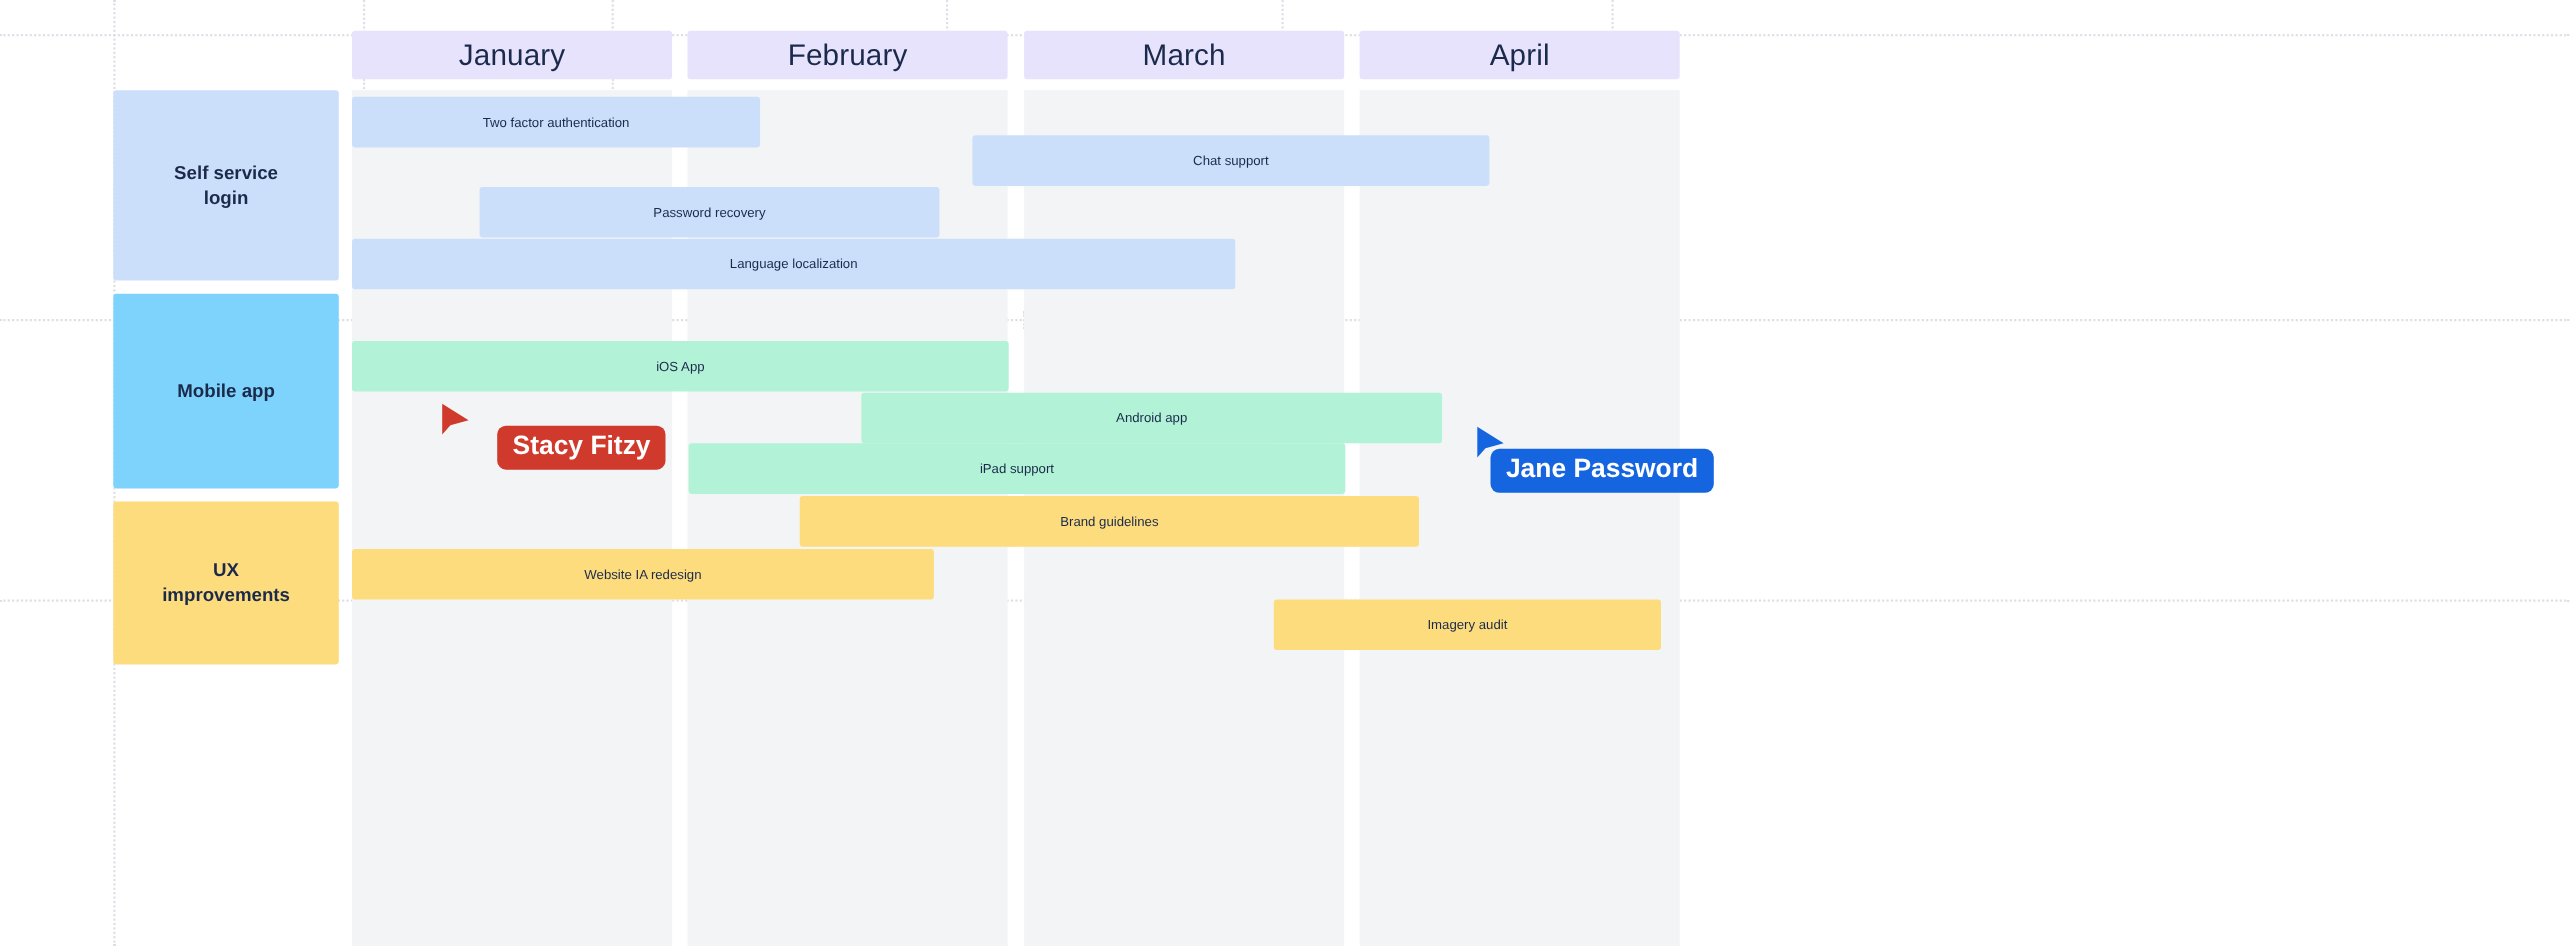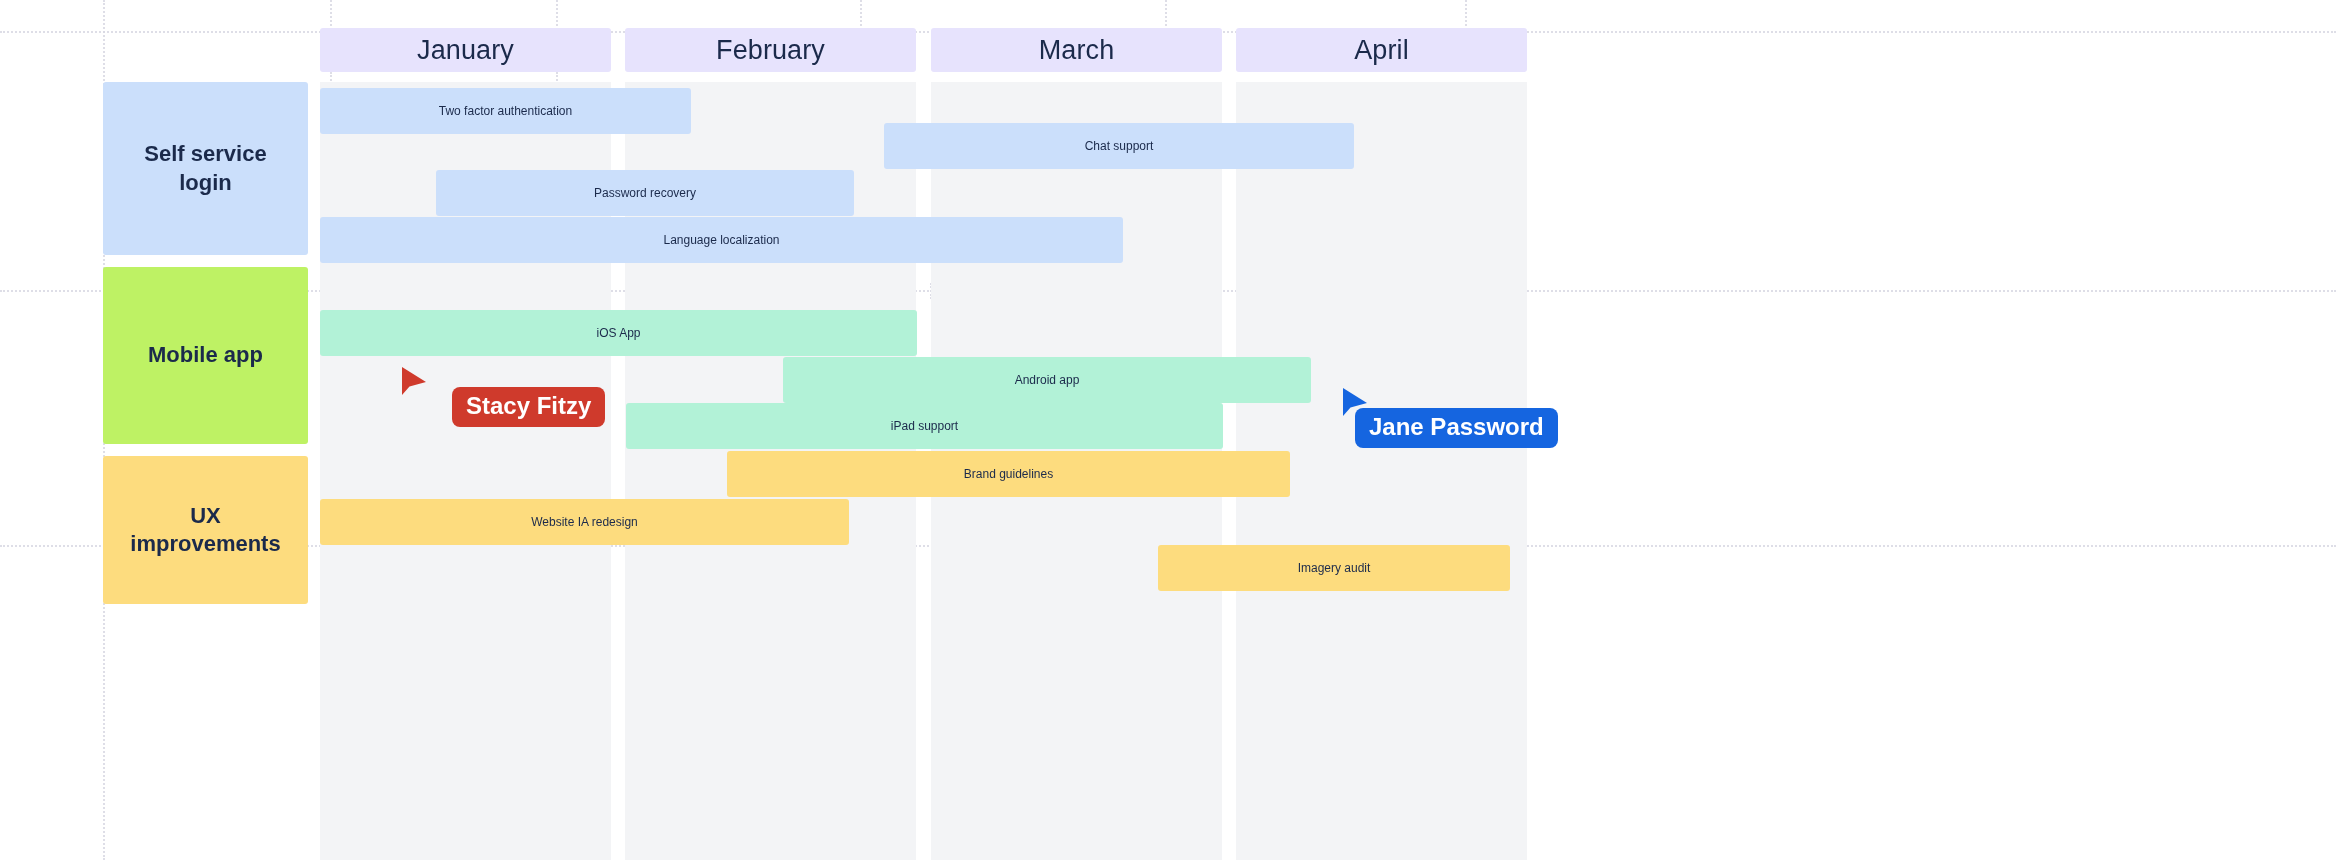--- a/index.html
+++ b/index.html
@@ -58,21 +58,21 @@
 
   
   .group-label {
     position: absolute;
     display: flex;
     align-items: center;
     justify-content: center;
     text-align: center;
     border-radius: 3px;
     color: #1b2a4b;
-    font-size: 22px;
+    font-size: 17px;
     font-weight: 700;
     line-height: 1.28;
     padding: 0 12px;
     box-sizing: border-box;
   }
 
   
   .bar {
     position: absolute;
     height: 46px;
@@ -139,21 +139,21 @@
   <div class="month-cell" style="left:625px;  top:28px; width:291px;">February</div>
   <div class="month-cell" style="left:931px;  top:28px; width:291px;">March</div>
   <div class="month-cell" style="left:1236px; top:28px; width:291px;">April</div>
 
   <div class="group-label" style="left:103px; top:82px; width:205px; height:173px; background:#cbdffb;">
     <span>
       <span>Self service</span><br><span>login</span>
     </span>
   </div>
 
-  <div class="group-label" style="left:103px; top:267px; width:205px; height:177px; background:#bef264;text-align:center;">
+  <div class="group-label" style="left:103px; top:267px; width:205px; height:177px; background:#7dd3fc;text-align:center;">
     <span>Mobile app</span>
   </div>
 
   <div class="group-label" style="left:103px; top:456px; width:205px; height:148px; background:#fddc7e;">
     <span>
       <span>UX</span><br><span>improvements</span>
     </span>
   </div>
 
   <div class="bar" style="left:320px; top:88px;  width:371px; background:#cbdffb;">Two factor authentication</div>

